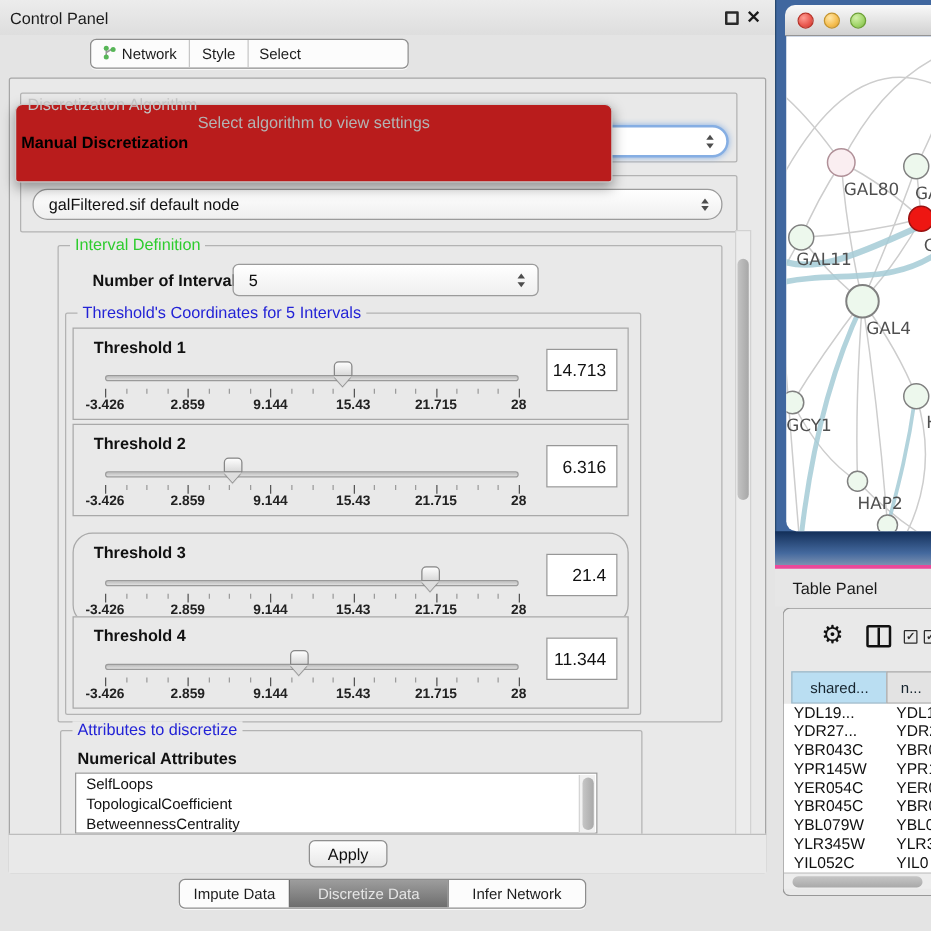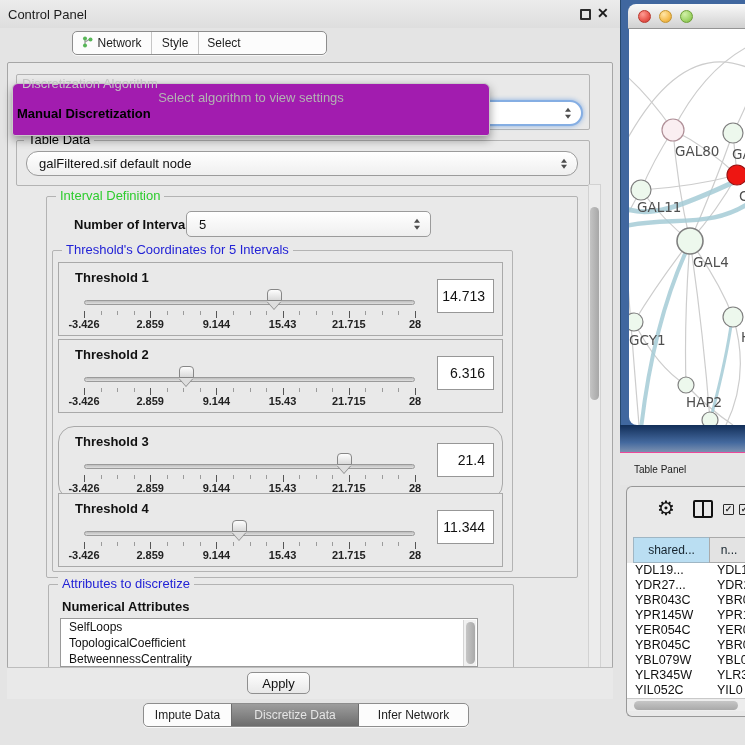--- a/index.html
+++ b/index.html
@@ -28,21 +28,21 @@
 
   
   .combo{position:absolute;background:linear-gradient(#ffffff,#efefef);border:1px solid #9b9b9b;display:flex;align-items:center;padding:0 12px;font-size:13px;color:#111}
   .pill{border-radius:12px}
   .stepper{position:absolute;right:10px;top:50%;transform:translateY(-50%);display:flex;flex-direction:column;align-items:center}
   .stepper i{display:block;width:0;height:0;border-left:3.5px solid transparent;border-right:3.5px solid transparent}
   .stepper .up{border-bottom:4.5px solid #4d4d4d;margin-bottom:2.5px}
   .stepper .dn{border-top:4.5px solid #4d4d4d}
 
   
-  #alg-popup{left:12px;top:83px;width:478px;height:53px;background:#a21caf;border:1px solid #c9c9c9;border-radius:6px 6px 3px 3px;box-shadow:0 4px 10px rgba(0,0,0,.38);z-index:30}
+  #alg-popup{left:12px;top:83px;width:478px;height:63px;background:#b91c1c;border:1px solid #c9c9c9;border-radius:6px 6px 3px 3px;box-shadow:0 4px 10px rgba(0,0,0,.38);z-index:30}
   #alg-ph{position:absolute;left:0;right:0;top:6px;text-align:center;font-size:13px;color:#b3b3b3}
   .alg-item{position:absolute;left:4px;font-size:13px;color:#000;white-space:nowrap}
   #alg-ghost{left:22px;top:76px;font-size:13px;color:#c3c3c3;z-index:31}
   #alg-combo{left:22px;top:100px;width:561px;height:26px;border:2px solid #85aee3;border-radius:13px;background:#fff;box-shadow:0 0 5px #85aee3;z-index:2}
 
   
   .t-row{position:absolute;left:6px;width:445px;height:74px;border:1px solid #a9a9a9;background:#e9e9e9}
   .t-title{position:absolute;left:16px;top:7px;font-size:13px;font-weight:bold;color:#111}
   .track{position:absolute;left:25px;top:37px;width:331px;height:5px;background:linear-gradient(#bdbdbd,#dfdfdf);border:1px solid #9a9a9a;border-radius:3px}
   .thumb{position:absolute;top:26px;width:15px;height:12px;background:linear-gradient(#fdfdfd,#dadada);border:1px solid #878787;border-radius:4px 4px 1px 1px;z-index:3}
@@ -65,21 +65,21 @@
   #cp-vscroll{left:588px;top:184px;width:13px;height:512px;background:#ececec;border:1px solid #d2d2d2;z-index:5}
   #cp-vthumb{position:absolute;left:1px;top:22px;width:9px;height:193px;background:linear-gradient(90deg,#c4c4c4,#a7a7a7);border-radius:5px}
 
   
   #blue-frame{left:620px;top:0;width:125px;height:452px;background:#40679f;border-left:1px solid #27496f}
   #blue-bottom{left:620px;top:425px;width:125px;height:27px;background:linear-gradient(#122e58,#44699e 65%,#7b90b0)}
   #mac-titlebar{left:628px;top:4px;width:117px;height:25px;background:linear-gradient(#f9f9f9,#d1d1d1);border-top-left-radius:8px;border-bottom:1px solid #949494;z-index:2}
   .tl{position:absolute;top:6px;width:13px;height:13px;border-radius:50%}
   #net-canvas{left:629px;top:29px;width:116px;height:396px;background:#fff;border-bottom-left-radius:8px;overflow:hidden;z-index:2}
 
-  #tp-bar{left:620px;top:452px;width:125px;height:33px;background:#e6e6e6;border-top:1px solid #ec4899;display:flex;align-items:center;padding-left:14px;font-size:10px;color:#1a1a1a}
+  #tp-bar{left:620px;top:452px;width:125px;height:33px;background:#e6e6e6;border-top:3px solid #ec4899;display:flex;align-items:center;padding-left:14px;font-size:13px;color:#1a1a1a}
   #tp-win{left:626px;top:486px;width:119px;height:231px;background:#e9e9e9;border:1px solid #989898;border-right:none;border-radius:6px 0 0 6px;overflow:hidden}
   #tp-gear{position:absolute;left:30px;top:8px;font-size:20px;color:#111;line-height:26px}
   #tp-split{position:absolute;left:66px;top:13px;width:20px;height:18px;border:2px solid #111;border-radius:2px}
   #tp-split::after{content:'';position:absolute;left:7px;top:0;width:2px;height:14px;background:#111}
   .tp-check{position:absolute;top:17px;width:11px;height:11px;border:1.6px solid #2a2a2a;border-radius:1px;font-size:9px;line-height:8px;text-align:center;color:#2a2a2a;font-weight:bold}
   .tp-hcell{position:absolute;top:50px;height:26px;display:flex;align-items:center;justify-content:center;font-size:12px;color:#16242e;border:1px solid #9fb6c4}
   #tp-rows{position:absolute;left:0;top:76px;width:119px;height:135px;background:#fff}
   .tp-row{position:relative;height:15px;font-size:12.5px;color:#101010;white-space:nowrap}
   .tp-c1{position:absolute;left:8px;width:74px;overflow:hidden}
   .tp-c2{position:absolute;left:90px;width:29px;overflow:hidden}

